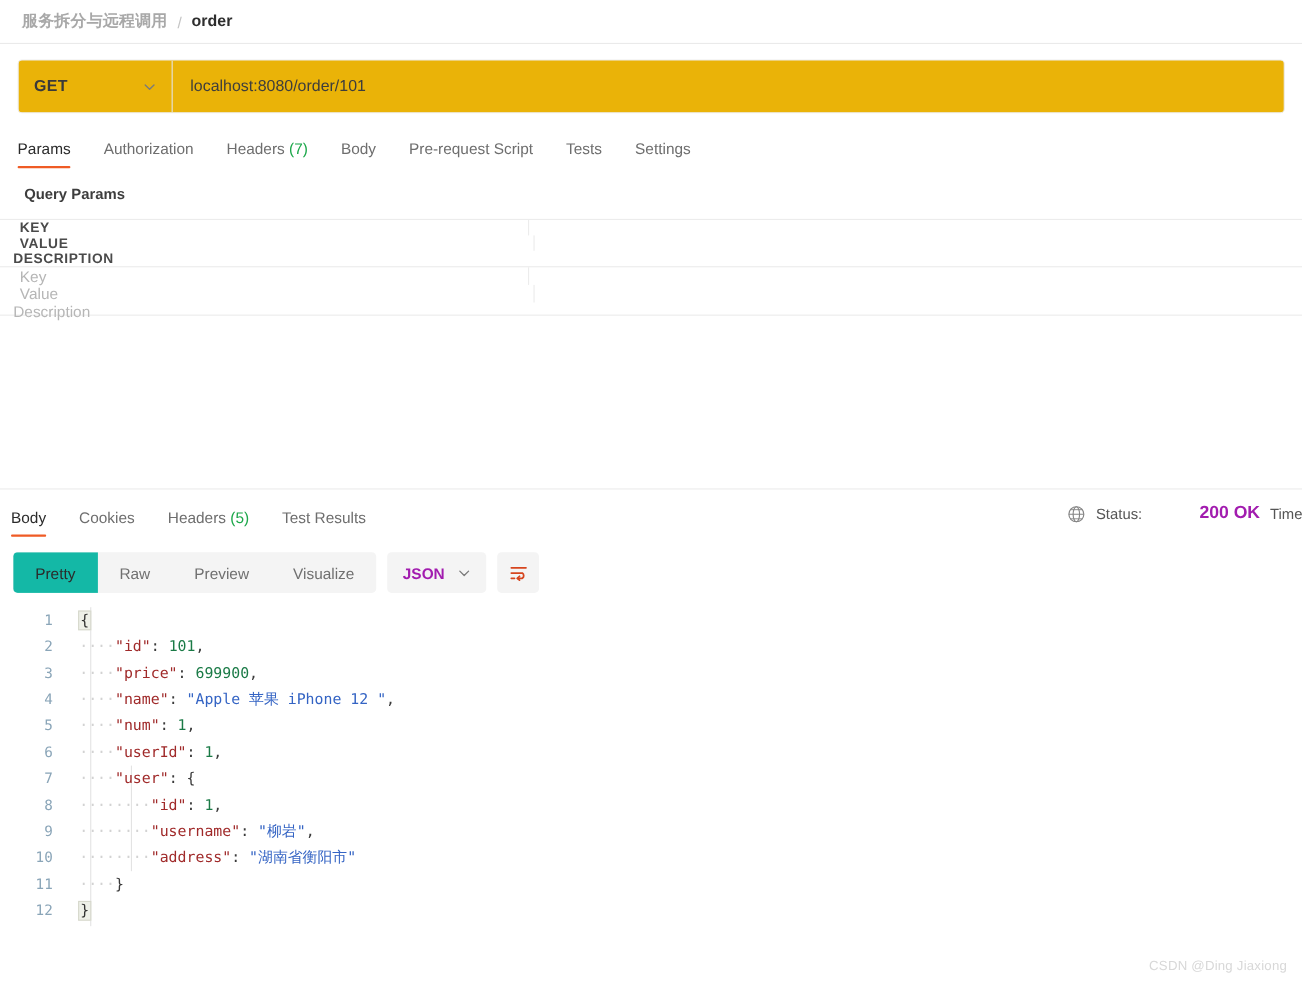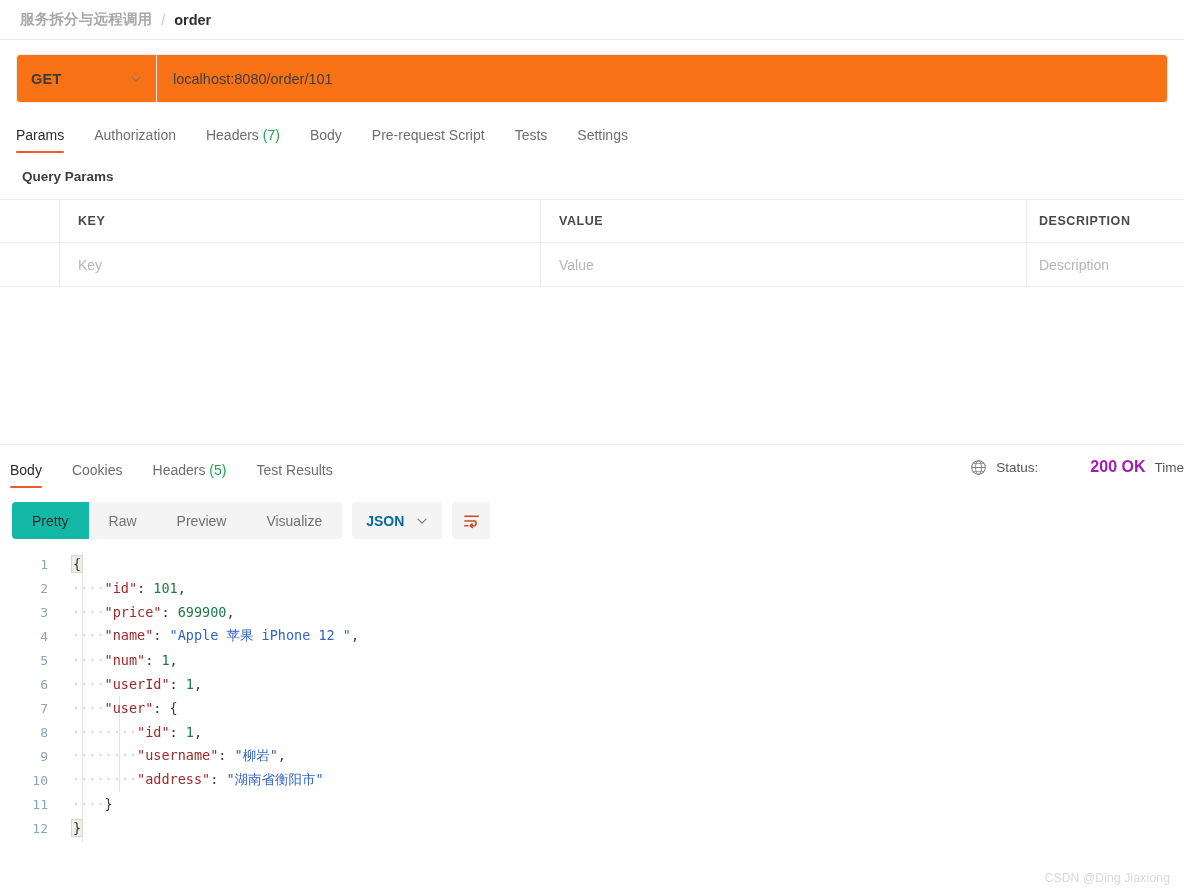--- a/index.html
+++ b/index.html
@@ -45,21 +45,21 @@
   
   .url-row {
     padding: 14px 0 0 0;
     display: flex;
     margin: 0 16px;
   }
   .url-box {
     display: flex;
     width: 100%;
     height: 49px;
-    background: #f97316;
+    background: #eab308;
     border: 1px solid #ededed;
     border-radius: 4px;
     box-sizing: border-box;
     overflow: hidden;
   }
   .method-cell {
     width: 140px;
     display: flex;
     align-items: center;
     justify-content: space-between;
@@ -129,20 +129,21 @@
   }
   .params-table {
     margin-top: 15px;
     border-top: 1px solid #ececec;
     border-bottom: 1px solid #ececec;
   }
   .p-row {
     display: flex;
     height: 42px;
     border-bottom: 1px solid #ececec;
+    flex-direction: column;
   }
   .p-row:last-child { border-bottom: none; }
   .p-row.body-row { height: 43px; }
   .p-check {
     width: 60px;
     border-right: 1px solid #ececec;
     box-sizing: border-box;
   }
   .p-key {
     width: 481px;
@@ -261,21 +262,21 @@
     align-items: center;
     gap: 12px;
     background: #f4f4f4;
     border-radius: 4px;
     height: 37px;
     padding: 0 14px;
     cursor: pointer;
   }
   .fmt-label {
     font-size: 14px;
-    color: #0369a1;
+    color: #a21caf;
     font-weight: 600;
   }
   .wrap-btn {
     width: 38px;
     height: 37px;
     background: #f4f4f4;
     border-radius: 4px;
     display: flex;
     align-items: center;
     justify-content: center;

